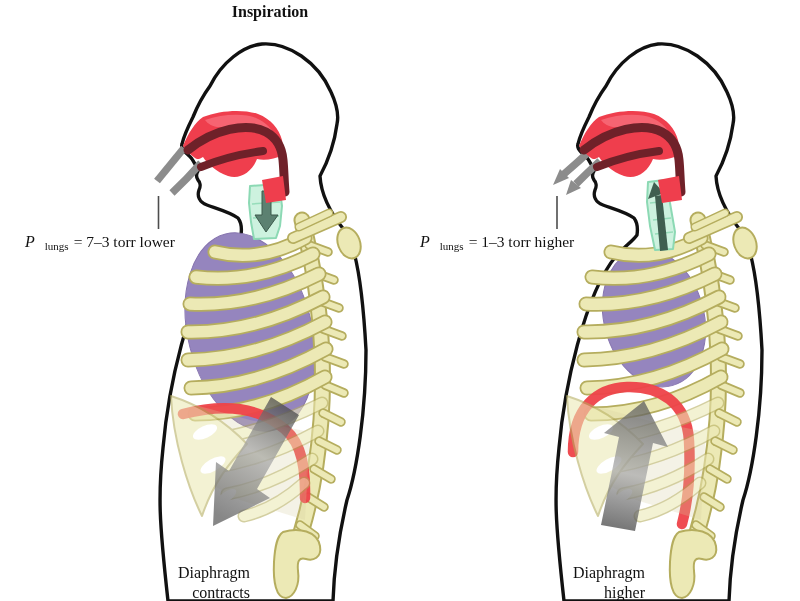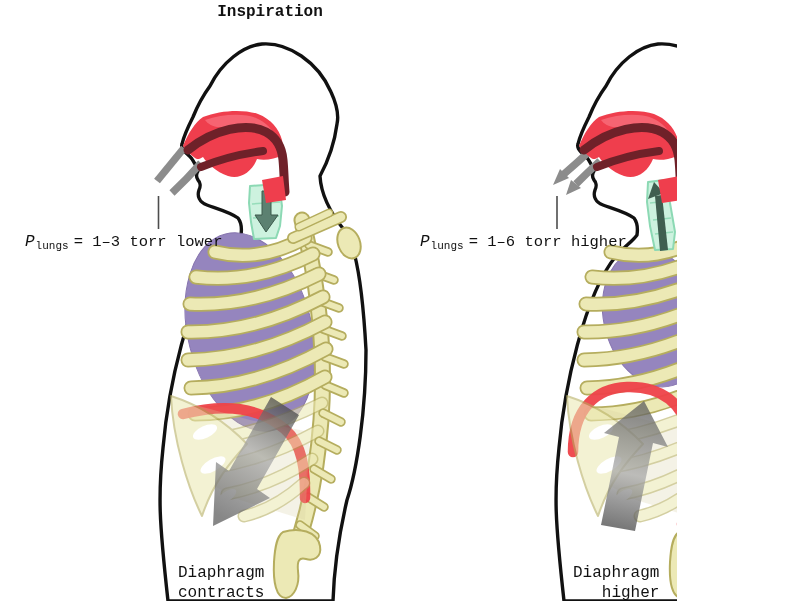--- a/index.html
+++ b/index.html
@@ -1,17 +1,17 @@
 <!DOCTYPE html>
 <html style="--page: #ffffff; --text: #111111; --outline: #111111; --bone: #ece9b5; --bone_stroke: #b5ad5e; --lung: #9585be; --airway_red: #ef3e4d; --airway_dark: #6f2129; --diaphragm: #ee4249; --trachea: #cdf2df; --trachea_stroke: #8cd9b4; --trachea_arrow_in: #5c8171; --trachea_arrow_out: #3f5f50; --air_stream: #8c8c8c; --motion_arrow: #6e6e6e;"><head>
 <meta charset="utf-8">
 <style>
   html,body{margin:0;padding:0;background:#fff;}
-  #stage{position:relative;width:677px;height:601px;background:var(--page,#fff);overflow:hidden;
-         font-family:Liberation Mono, monospace;color:var(--text,#111);}
+  #stage{position:relative;width:800px;height:601px;background:var(--page,#fff);overflow:hidden;
+         font-family:Liberation Serif, serif;color:var(--text,#111);}
   svg{position:absolute;left:0;top:0;}
   .outline{fill:#ffffff;stroke:var(--outline,#111);stroke-width:3.4;stroke-linejoin:round;}
   .lung{fill:var(--lung,#9585be);stroke:#8674ae;stroke-width:1;}
   .bone-o{stroke:var(--bone_stroke,#b5ad5e);fill:none;stroke-linecap:round;}
   .bone-f{stroke:var(--bone,#ece9b5);fill:none;stroke-linecap:round;}
   .bone-fill{fill:var(--bone,#ece9b5);stroke:var(--bone_stroke,#b5ad5e);stroke-width:2;stroke-linejoin:round;}
   .diaphragm{stroke:var(--diaphragm,#ee4249);fill:none;stroke-width:10.5;stroke-linecap:round;opacity:.95;}
   .red{fill:var(--airway_red,#ef3e4d);}
   .red-hi{fill:#f8727f;opacity:.75;}
   .maroon{stroke:var(--airway_dark,#6f2129);fill:none;stroke-linecap:round;}
@@ -21,21 +21,21 @@
   .t-arrow-out{fill:var(--trachea_arrow_out,#3f5f50);}
   .stream{stroke:var(--air_stream,#8c8c8c);fill:none;stroke-width:7.5;}
   .stream-head{fill:var(--air_stream,#8c8c8c);}
   .wash{fill:#d8cfa0;opacity:.45;}
   .slit{fill:#ffffff;}
   .semi{opacity:.58;}
   .ptr{stroke:#4d4d4d;stroke-width:1.6;}
   .title{position:absolute;top:3px;width:190px;text-align:center;font-size:16px;font-weight:bold;}
   .plabel{position:absolute;top:233px;font-size:15.5px;white-space:nowrap;}
   .plabel i{font-size:16px;}
-  .plabel sub{font-size:11px;vertical-align:-3px;margin-left:1px;}
+  .plabel sub{font-size:11px;vertical-align:-3px;margin-left:10px;}
   .plabel .rest{margin-left:5px;}
   .caption{position:absolute;top:563px;font-size:16px;line-height:20px;text-align:right;}
 </style>
 </head>
 <body>
 
 <div id="stage">
 
 <svg width="800" height="601" viewBox="0 0 800 601">
   <defs>
@@ -174,24 +174,24 @@
     <path class="t-arrow-out" d="M 259,196 L 266,195 L 272,250 L 264,251 Z"></path>
     <polygon class="t-arrow-out" points="252,199 268,193 258,182"></polygon>
     <use href="#shell-head"></use>
     <line class="ptr" x1="161" y1="196" x2="161" y2="229"></line>
   </g>
 </svg>
 
 <div class="title" style="left:175px;">Inspiration</div>
 
 <div class="plabel" style="left:25px;">
-  <i>P</i><sub>lungs</sub><span class="rest">= 1–3 torr lower</span>
+  <i>P</i><sub>lungs</sub><span class="rest">= 7–3 torr lower</span>
 </div>
 <div class="plabel" style="left:420px;">
-  <i>P</i><sub>lungs</sub><span class="rest">= 1–6 torr higher</span>
+  <i>P</i><sub>lungs</sub><span class="rest">= 1–3 torr higher</span>
 </div>
 
 <div class="caption" style="left:178px;">
   <div>Diaphragm</div>
   <div>contracts</div>
 </div>
 <div class="caption" style="left:573px;">
   <div>Diaphragm</div>
   <div>higher</div>
 </div>

